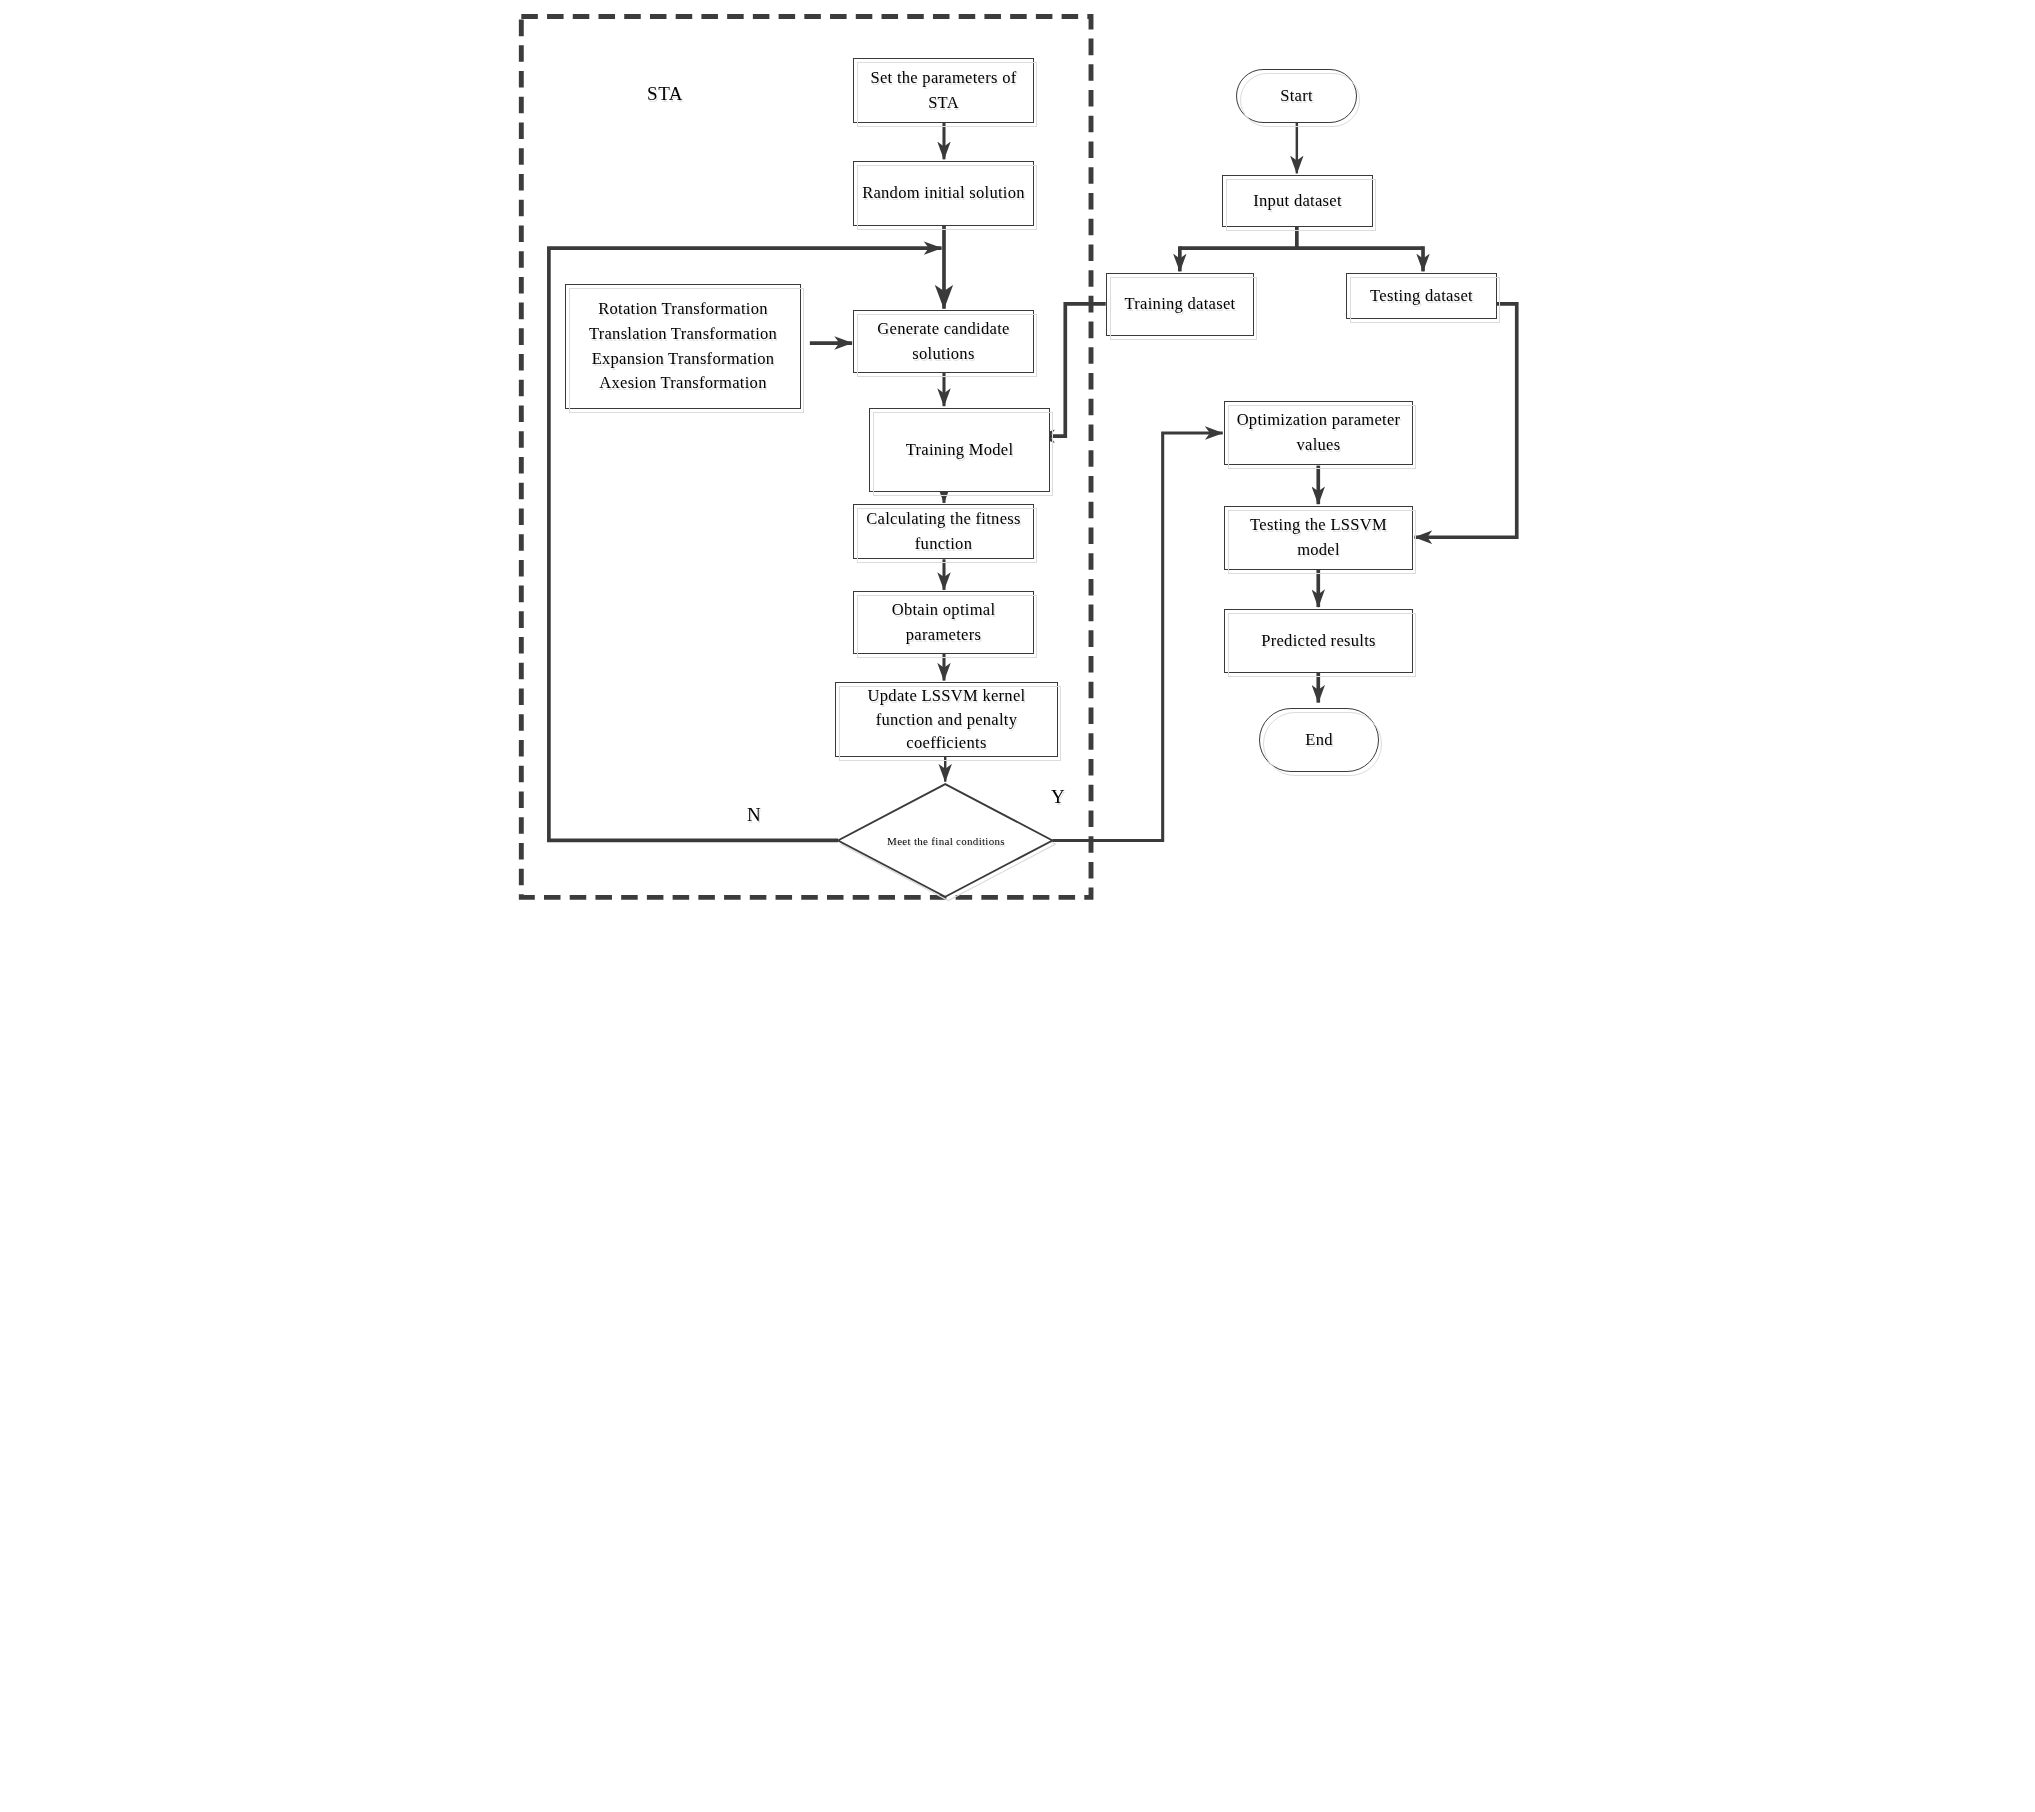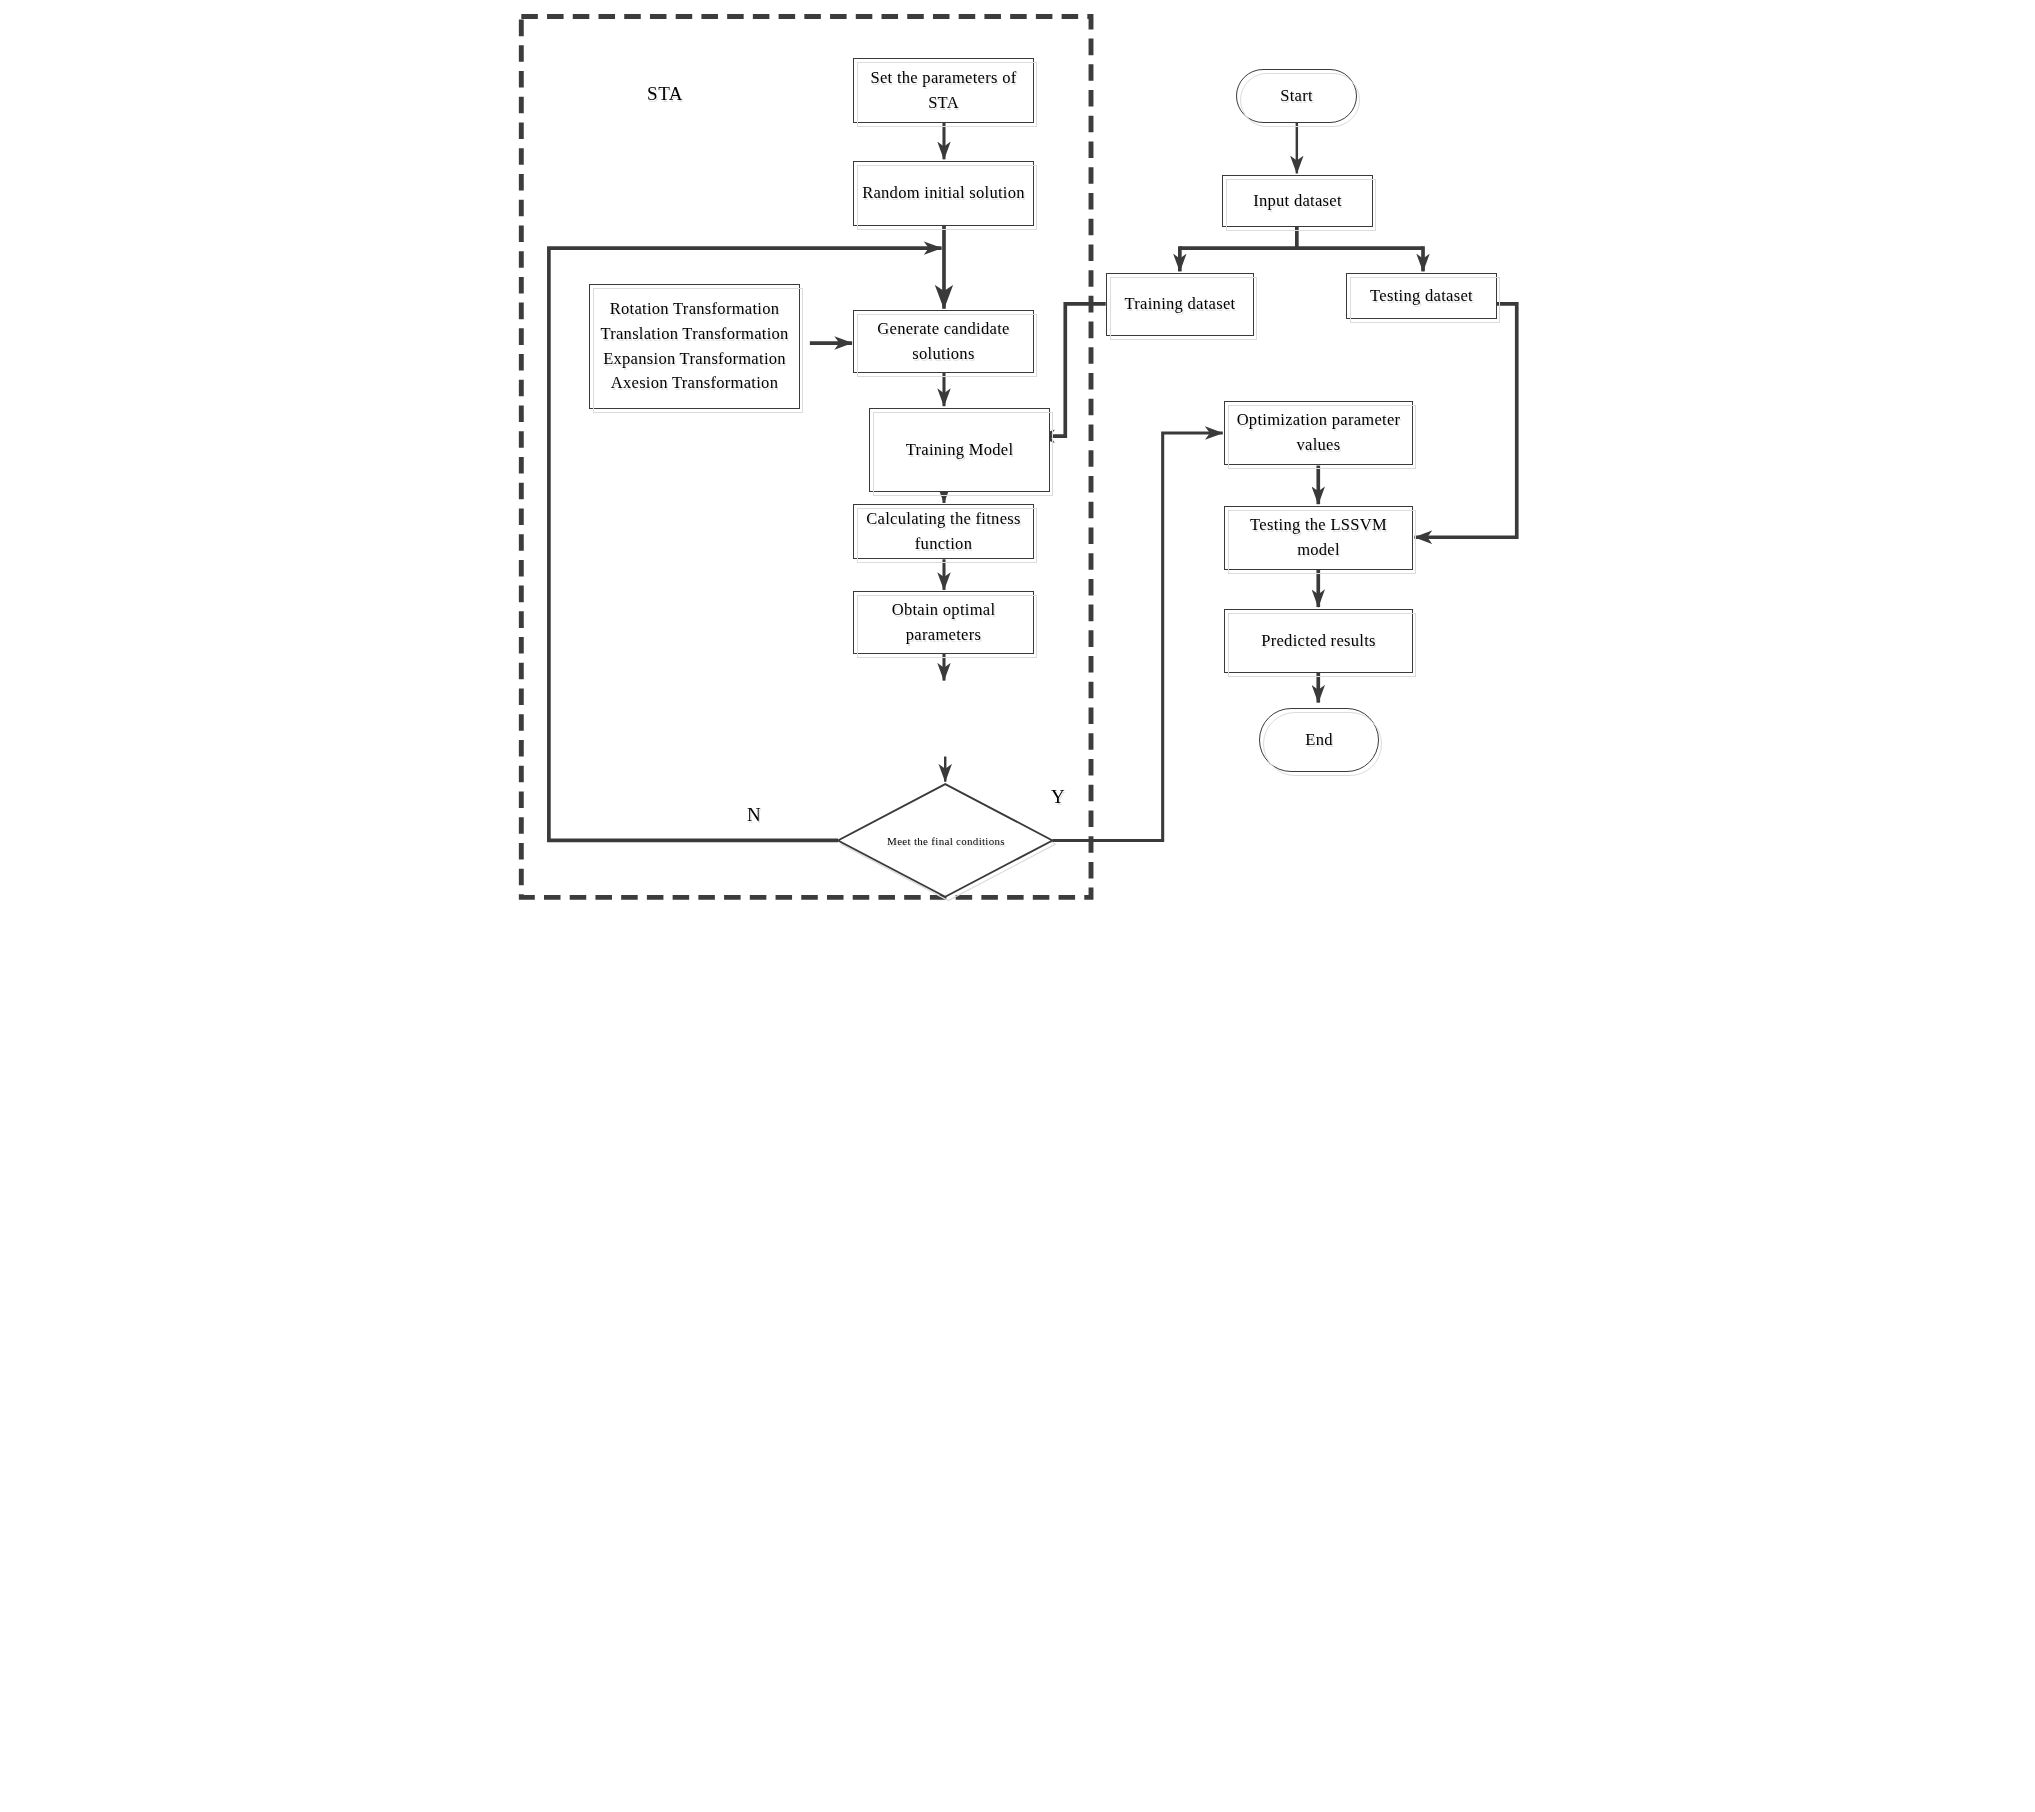--- a/index.html
+++ b/index.html
@@ -115,21 +115,21 @@
   <div class="lbl" style="left:542px;top:786px;">Y</div>
 
   <div class="node" style="left:344px;top:58px;width:181px;height:65px;">
     <div class="txt">Set the parameters of STA</div>
   </div>
 
   <div class="node" style="left:344px;top:161px;width:181px;height:65px;">
     <div class="txt">Random initial solution</div>
   </div>
 
-  <div class="node multiline" style="left:80px;top:284px;width:211px;height:125px;">
+  <div class="node multiline" style="left:56px;top:284px;width:236px;height:125px;">
     <div class="txt">
       <span>Rotation Transformation</span>
       <span>Translation Transformation</span>
       <span>Expansion Transformation</span>
       <span>Axesion Transformation</span>
     </div>
   </div>
 
   <div class="node" style="left:344px;top:310px;width:181px;height:63px;">
     <div class="txt">Generate candidate solutions</div>
@@ -140,20 +140,23 @@
   </div>
 
   <div class="node" style="left:344px;top:504px;width:181px;height:55px;">
     <div class="txt">Calculating the fitness function</div>
   </div>
 
   <div class="node" style="left:344px;top:591px;width:181px;height:63px;">
     <div class="txt">Obtain optimal parameters</div>
   </div>
 
+  <div class="node" style="left:326px;top:682px;width:223px;height:75px;line-height:1.42;">
+    <div class="txt">Update LSSVM kernel function and penalty coefficients</div>
+  </div>
 
   <div class="diamond-label" style="left:351px;top:804px;width:172px;height:74px;">
     <div>Meet the final conditions</div>
   </div>
 
   <div class="node stadium" style="left:727px;top:69px;width:121px;height:54px;">
     <div class="txt">Start</div>
   </div>
 
   <div class="node" style="left:713px;top:175px;width:151px;height:52px;">

